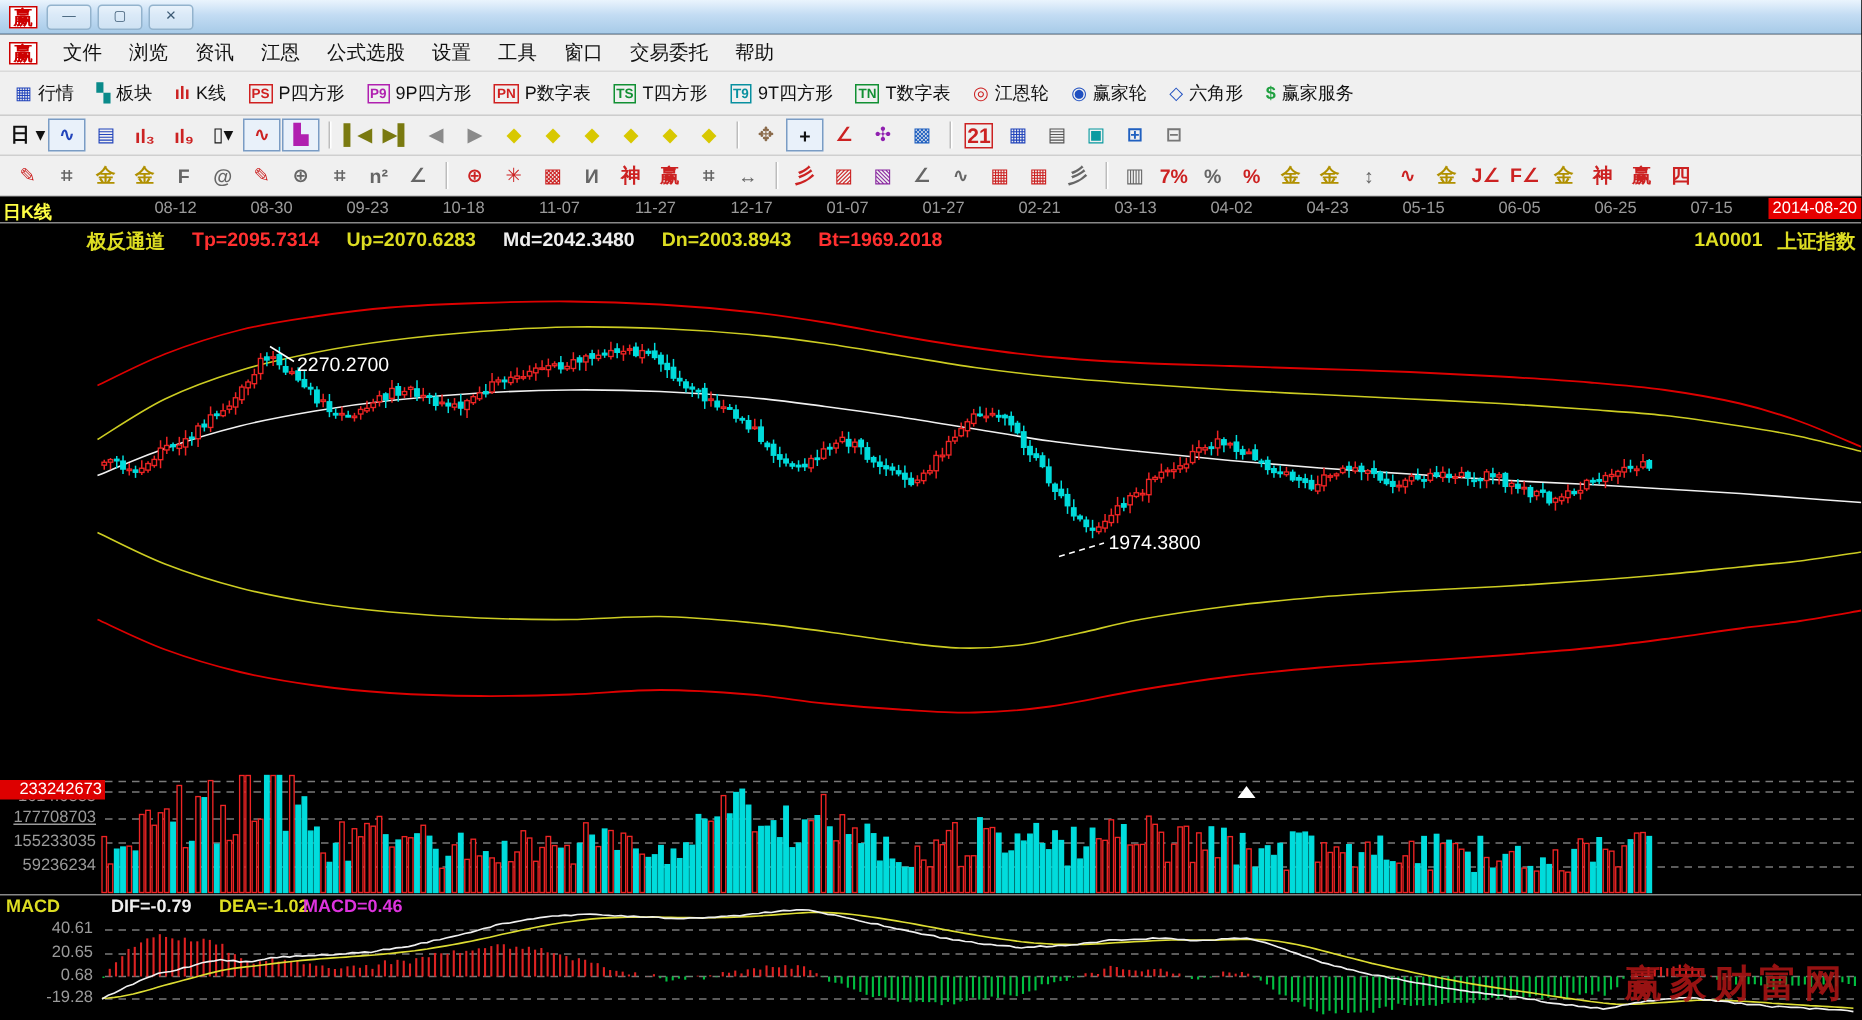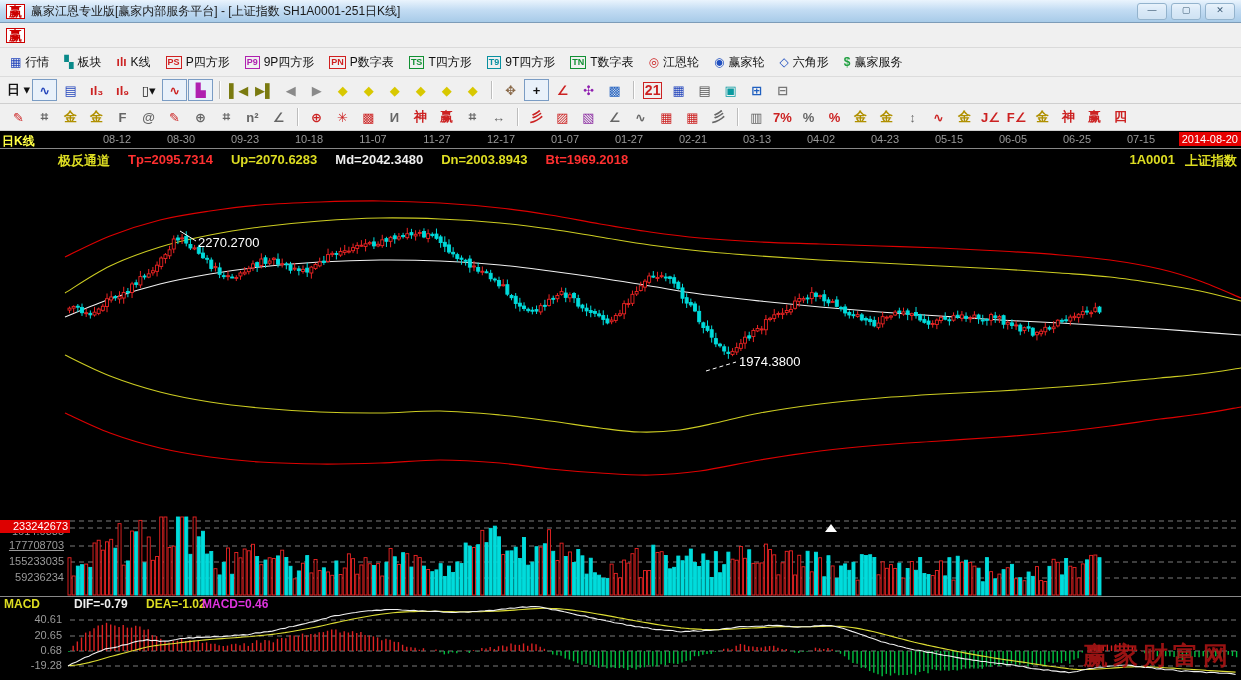--- a/index.html
+++ b/index.html
@@ -62,30 +62,41 @@
   .ml-2{left:2px;top:513px;width:60px;}
   .ml-3{left:2px;top:528px;width:60px;text-align:right;}
   .watermark{right:8px;top:508px;font-size:25px;font-weight:bold;color:#a81414;
     letter-spacing:5px;opacity:.9;font-family:"Liberation Serif","DejaVu Serif",serif;}
 </style>
 </head>
 <body>
 
 <div class="titlebar">
   <span class="app-logo">赢</span>
-  <span class="title-text">赢家江恩专业版[赢家内部服务平台] - [上证指数  SH1A0001-251日K线]</span>
   <span class="win-controls" id="win-controls">
       <span class="win-btn">—</span>
       <span class="win-btn">▢</span>
       <span class="win-btn">✕</span>
     </span>
 </div>
 
 <div class="menubar">
   <span class="app-logo" style="margin-right:8px;">赢</span>
+  <span id="menu-items" style="display:flex;">
+      <span class="menu-item">文件</span>
+      <span class="menu-item">浏览</span>
+      <span class="menu-item">资讯</span>
+      <span class="menu-item">江恩</span>
+      <span class="menu-item">公式选股</span>
+      <span class="menu-item">设置</span>
+      <span class="menu-item">工具</span>
+      <span class="menu-item">窗口</span>
+      <span class="menu-item">交易委托</span>
+      <span class="menu-item">帮助</span>
+    </span>
 </div>
 
 <div class="toolbar" id="toolbar1">
     <span class="tb1-item">
       <span class="tb1-icon" style="color: rgb(34, 68, 187);">▦</span>
       <span class="tb1-label">行情</span>
     </span>
     <span class="tb1-item">
       <span class="tb1-icon" style="color: rgb(10, 138, 138);">▚</span>
       <span class="tb1-label">板块</span>

